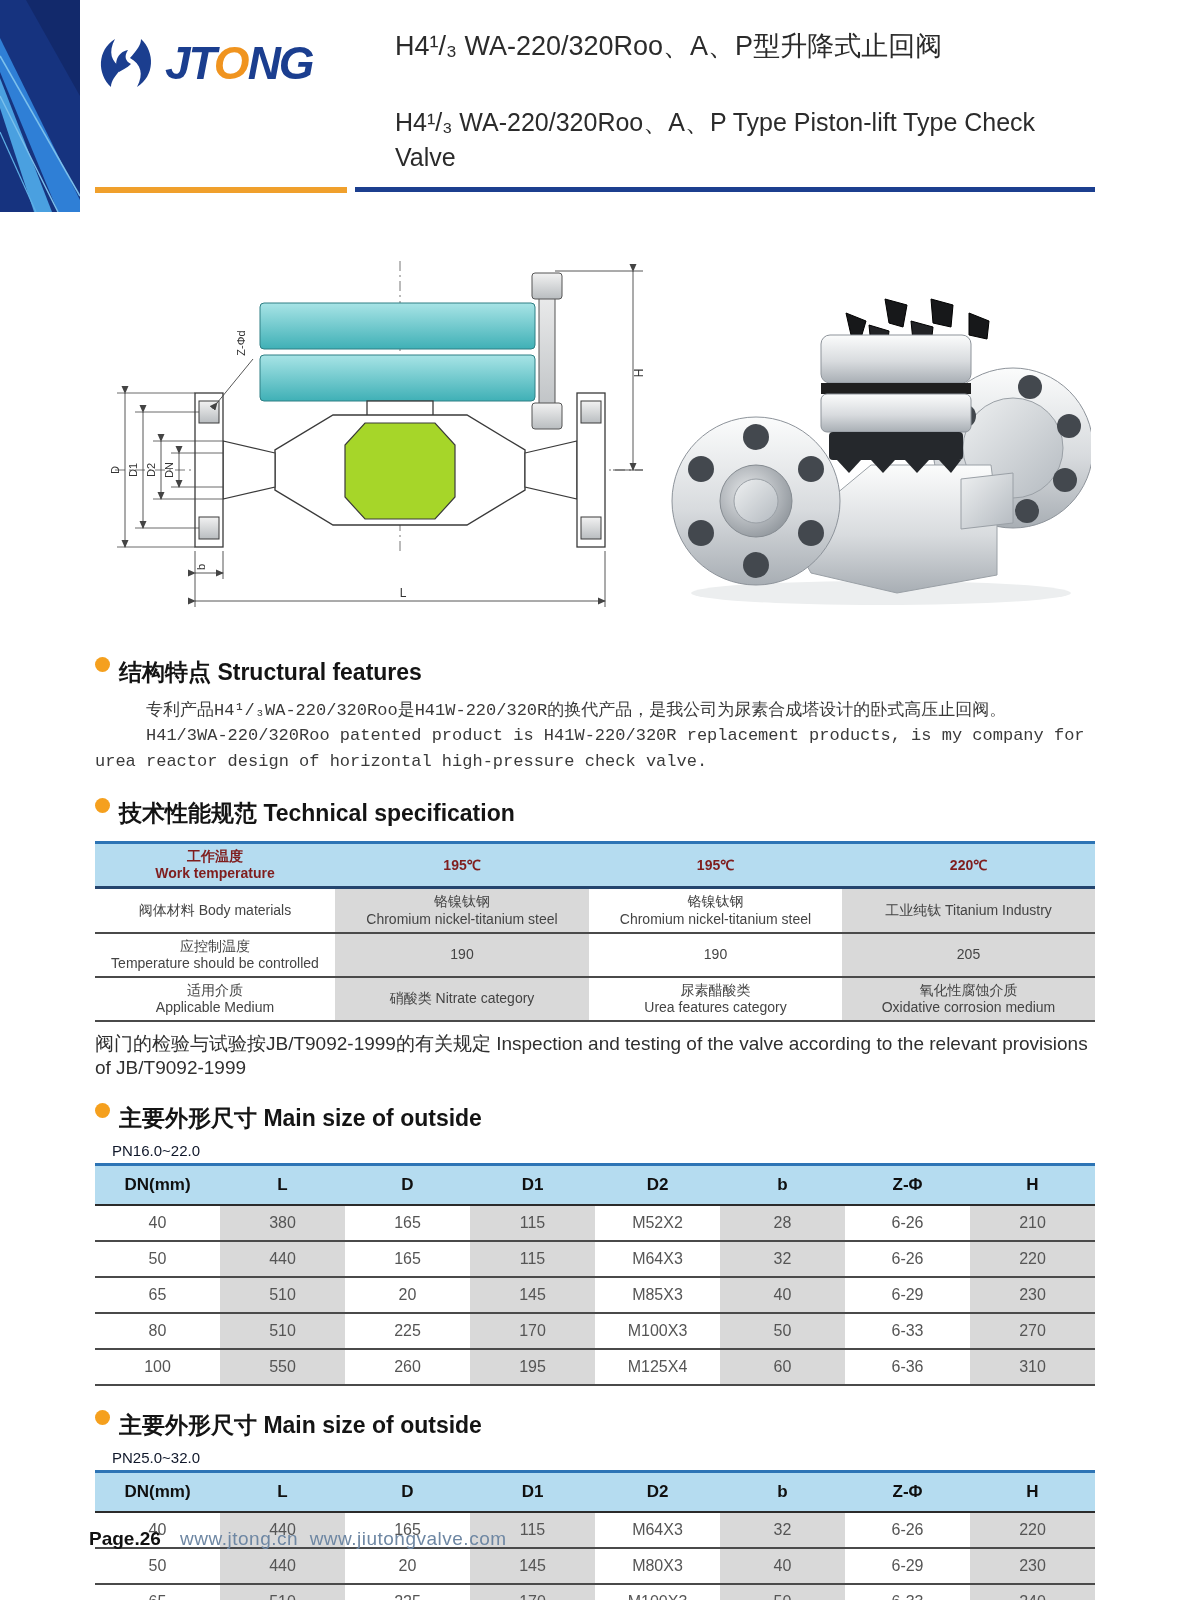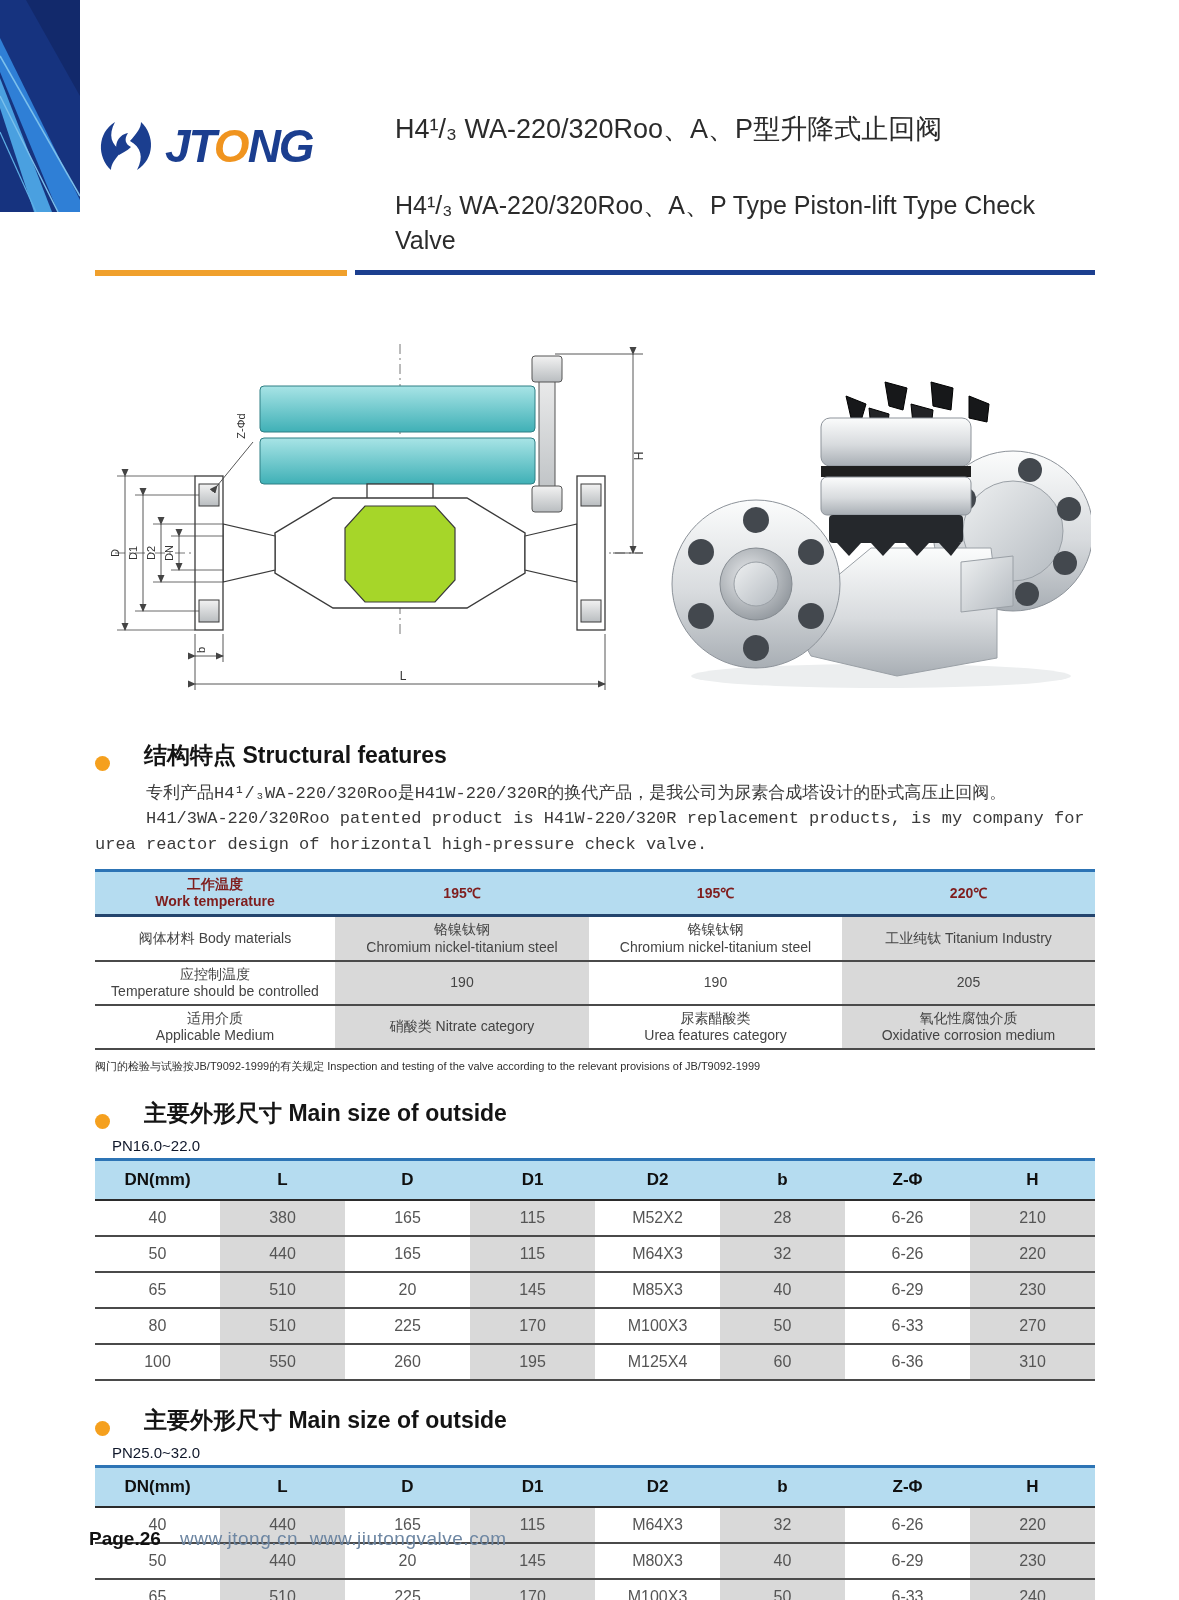--- a/index.html
+++ b/index.html
@@ -5,50 +5,50 @@
   html,body{margin:0;padding:0;}
   body{
     width:1179px;height:1600px;position:relative;background:#ffffff;
     font-family:"Liberation Sans", sans-serif;color:#333;overflow:hidden;
   }
   
   .corner{position:absolute;left:0;top:0;width:80px;height:212px;}
   
   .page{position:absolute;left:95px;top:0;width:1000px;}
   
-  .header{display:flex;align-items:flex-start;padding-top:115px;}
+  .header{display:flex;align-items:flex-start;padding-top:32px;}
   .logo{display:flex;align-items:center;width:300px;flex:0 0 300px;}
   .logo-text{font-size:46px;font-weight:bold;font-style:italic;color:#1b3e8f;letter-spacing:-2px;margin-left:8px;white-space:nowrap;}
   .logo-o{color:#f0941f;}
   .titles{flex:1;text-align:left;margin-top:-4px;line-height:1.4;color:#2b2b2b;}
   .title-zh{font-size:27px;}
   .title-en{font-size:25px;margin-top:39px;}
   .rule{display:flex;align-items:center;margin-top:12px;}
   .rule-orange{width:252px;height:6px;background:#f0a02c;flex:0 0 252px;margin-right:8px;}
   .rule-blue{flex:1;height:5px;background:#1c3f8f;}
   
   .figures{display:flex;margin-top:62px;height:378px;}
   .fig-drawing{width:560px;flex:0 0 560px;}
   .fig-photo{width:430px;margin-left:6px;margin-top:28px;}
   
-  .sec{display:flex;align-items:flex-end;margin-top:24px;gap:25px;}
+  .sec{display:flex;align-items:flex-start;margin-top:24px;}
   .sec .dot{width:15px;height:15px;border-radius:50%;background:#f5a01e;margin-right:9px;flex:0 0 15px;}
   .sec .sec-label{font-size:23px;font-weight:bold;color:#141414;}
   .paras{margin-top:10px;font-size:17px;line-height:1.5;color:#3a3a3a;font-family:Liberation Mono, monospace;}
   .paras p{margin:0;text-indent:3em;}
   
   table{border-collapse:collapse;width:1000px;table-layout:fixed;}
   .spec{margin-top:12px;font-size:14px;line-height:1.22;text-align:center;color:#444;}
   .spec thead tr{background:#b5dcf0;color:#7f1d1d;font-weight:bold;}
   .spec thead tr{border-top:3px solid #2d74b5;border-bottom:3px solid #24456e;}
   .spec td,.spec th{padding:4px 4px;}
   .spec tbody tr{border-bottom:2px solid #4a4a4a;}
   .spec tbody td:nth-child(even){background:#d9d9d9;}
   .two-line span{display:block;}
-  .note{margin-top:9px;font-size:11px;color:#2f2f2f;}
+  .note{margin-top:9px;font-size:19px;color:#2f2f2f;}
   
   .pn{font-size:15px;color:#0f172a;margin:8px 0 4px 17px;}
   .size{font-size:16px;color:#555;text-align:center;}
   .size thead tr{background:#b5dcf0;border-top:3px solid #2d74b5;border-bottom:2px solid #2b2b2b;}
   .size th{font-size:17px;font-weight:bold;color:#101010;padding:9px 20px;}
   .size td{padding:8px 4px;}
   .size tbody tr{border-bottom:2px solid #4a4a4a;}
   .size tbody td:nth-child(even){background:#d9d9d9;}
   
   .footer{position:absolute;left:89px;top:1528px;font-size:19px;}
@@ -237,20 +237,24 @@
 
   <div class="sec">
     <span class="dot"></span>
     <span class="sec-label">结构特点 Structural features</span>
   </div>
   <div class="paras">
     <p>专利产品H4¹/₃WA-220/320Roo是H41W-220/320R的换代产品，是我公司为尿素合成塔设计的卧式高压止回阀。</p>
     <p>H41/3WA-220/320Roo patented product is H41W-220/320R replacement products, is my company for urea reactor design of horizontal high-pressure check valve.</p>
   </div>
 
+  <div class="sec">
+    <span class="dot"></span>
+    <span class="sec-label">技术性能规范 Technical specification</span>
+  </div>
   <table class="spec">
     <colgroup>
         <col style="width:24%">
         <col style="width:25.4%">
         <col style="width:25.3%">
         <col style="width:25.3%">
       </colgroup>
     <thead>
       <tr>
         <th class="two-line">

